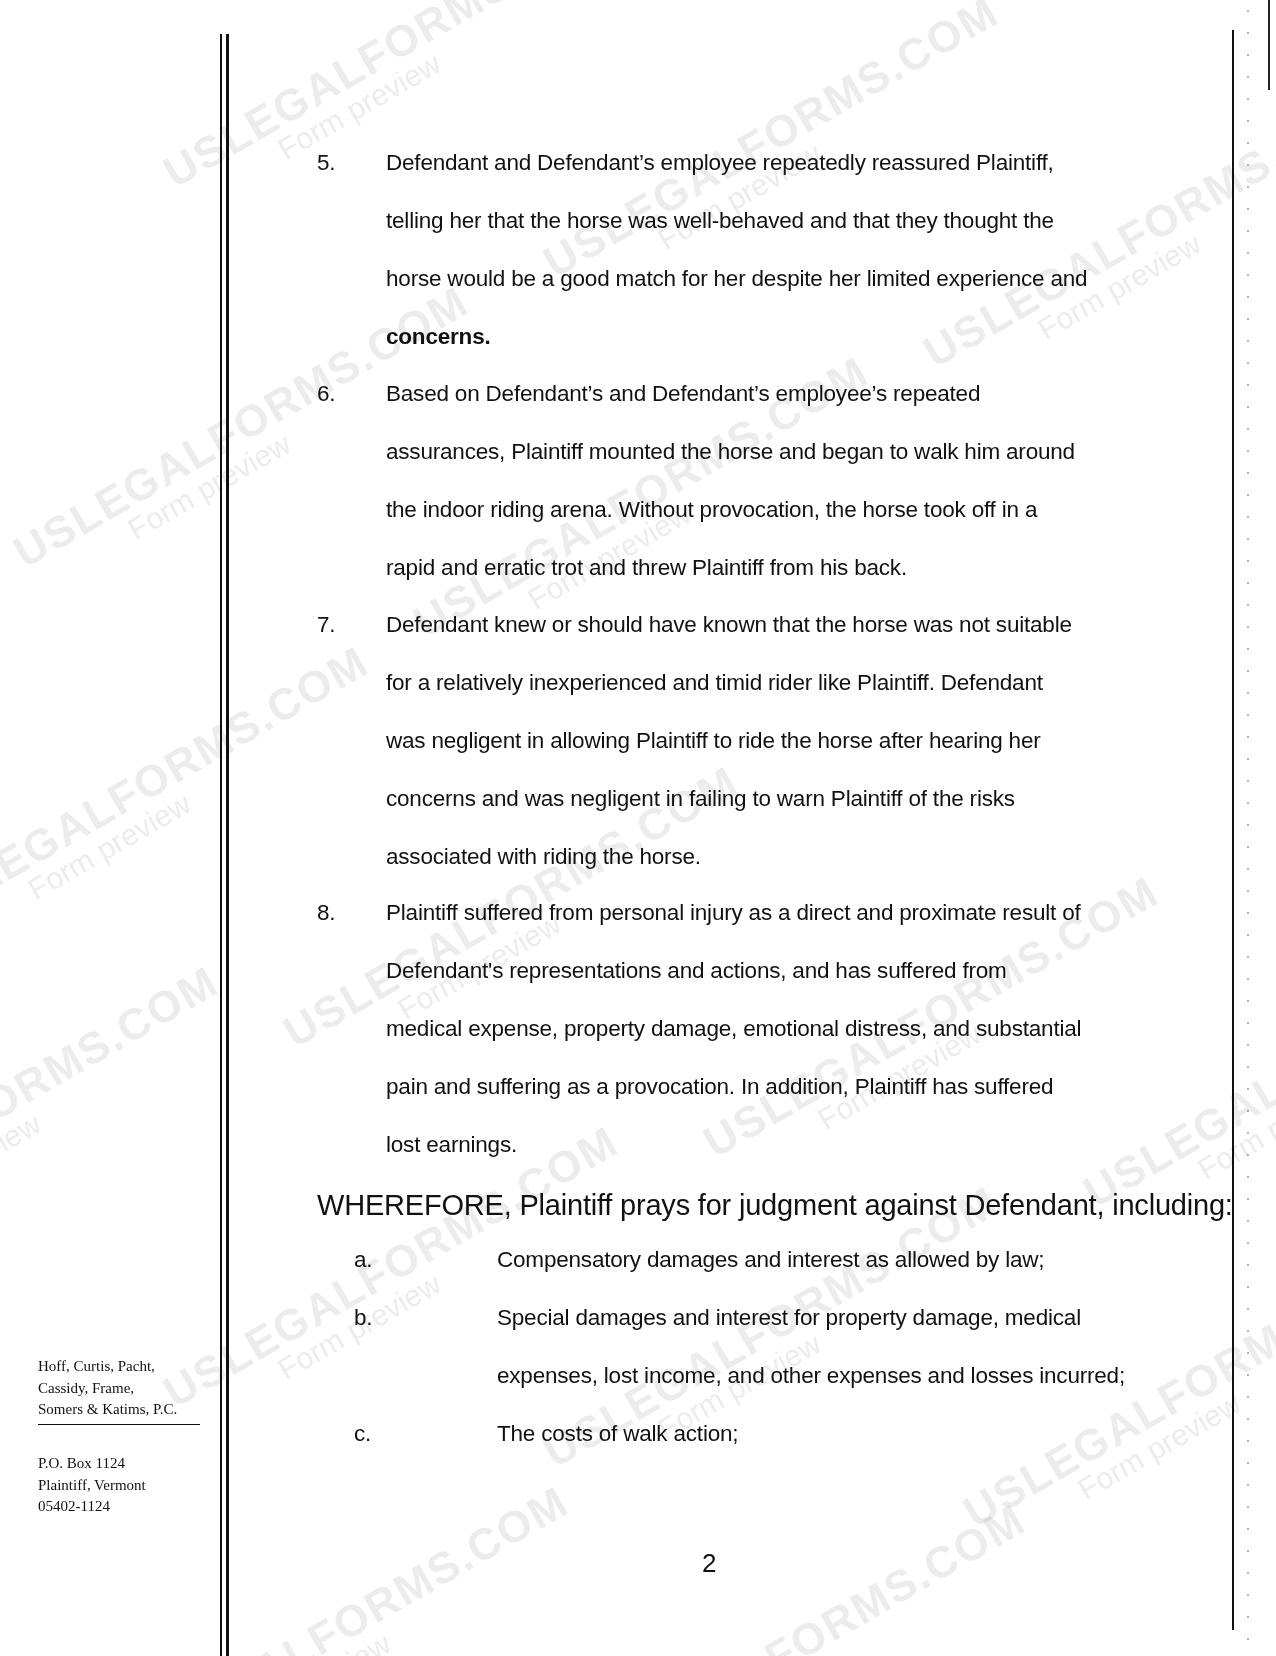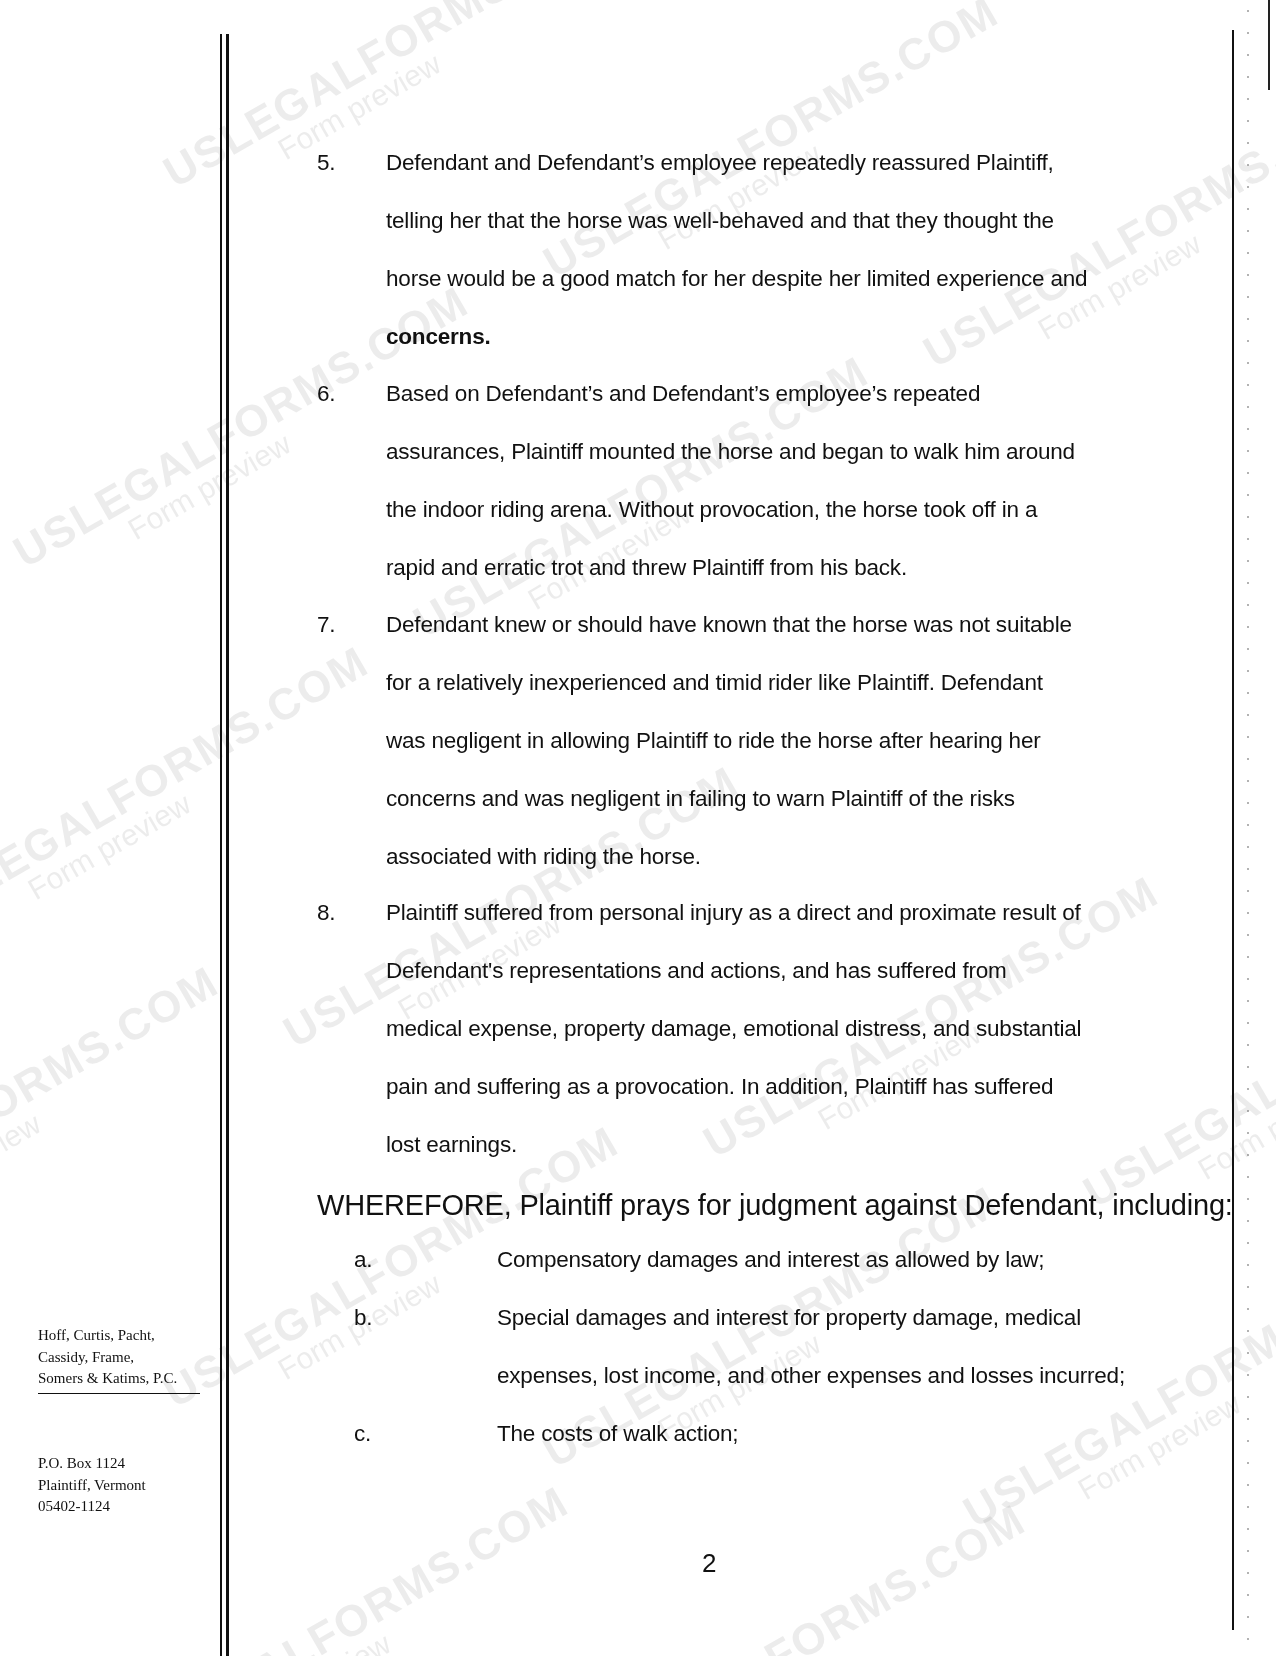--- a/index.html
+++ b/index.html
@@ -26,21 +26,21 @@
 
     .pagenum { position: absolute; left: 702px; top: 1548px; font-size: 26px; font-family: "Liberation Sans", sans-serif; }
 
     
     .logo { position: absolute; left: 38px; top: 1240px; width: 160px; height: 90px; }
     .logo .mono { position: absolute; left: 0; top: 0; width: 58px; height: 62px; }
     .logo .hoff, .logo .curtis { position: absolute; left: 58px; font-family: "Liberation Serif", serif; font-size: 21px; letter-spacing: -0.5px; }
     .logo .hoff { top: 4px; }
     .logo .curtis { top: 28px; left: 66px; }
     .firm { position: absolute; left: 38px; font-family: "Liberation Serif", serif; font-size: 15px; line-height: 21.5px; }
-    .firm-names { top: 1325px; width: 162px; border-bottom: 1.5px solid #111; padding-bottom: 3px; }
+    .firm-names { top: 1356px; width: 162px; border-bottom: 1.5px solid #111; padding-bottom: 3px; }
     .firm-addr { top: 1453px; }
 
     
     .wm { position: absolute; font-family: "Liberation Sans", sans-serif; font-weight: bold; color: rgba(120,120,120,0.14); transform: rotate(-30deg); white-space: nowrap; pointer-events: none; }
     .wm .big { font-size: 44px; letter-spacing: 2px; display: block; }
     .wm .small { font-size: 30px; font-weight: normal; display: block; margin-left: 110px; margin-top: -6px; }
   </style>
 </head>
 <body>
 

